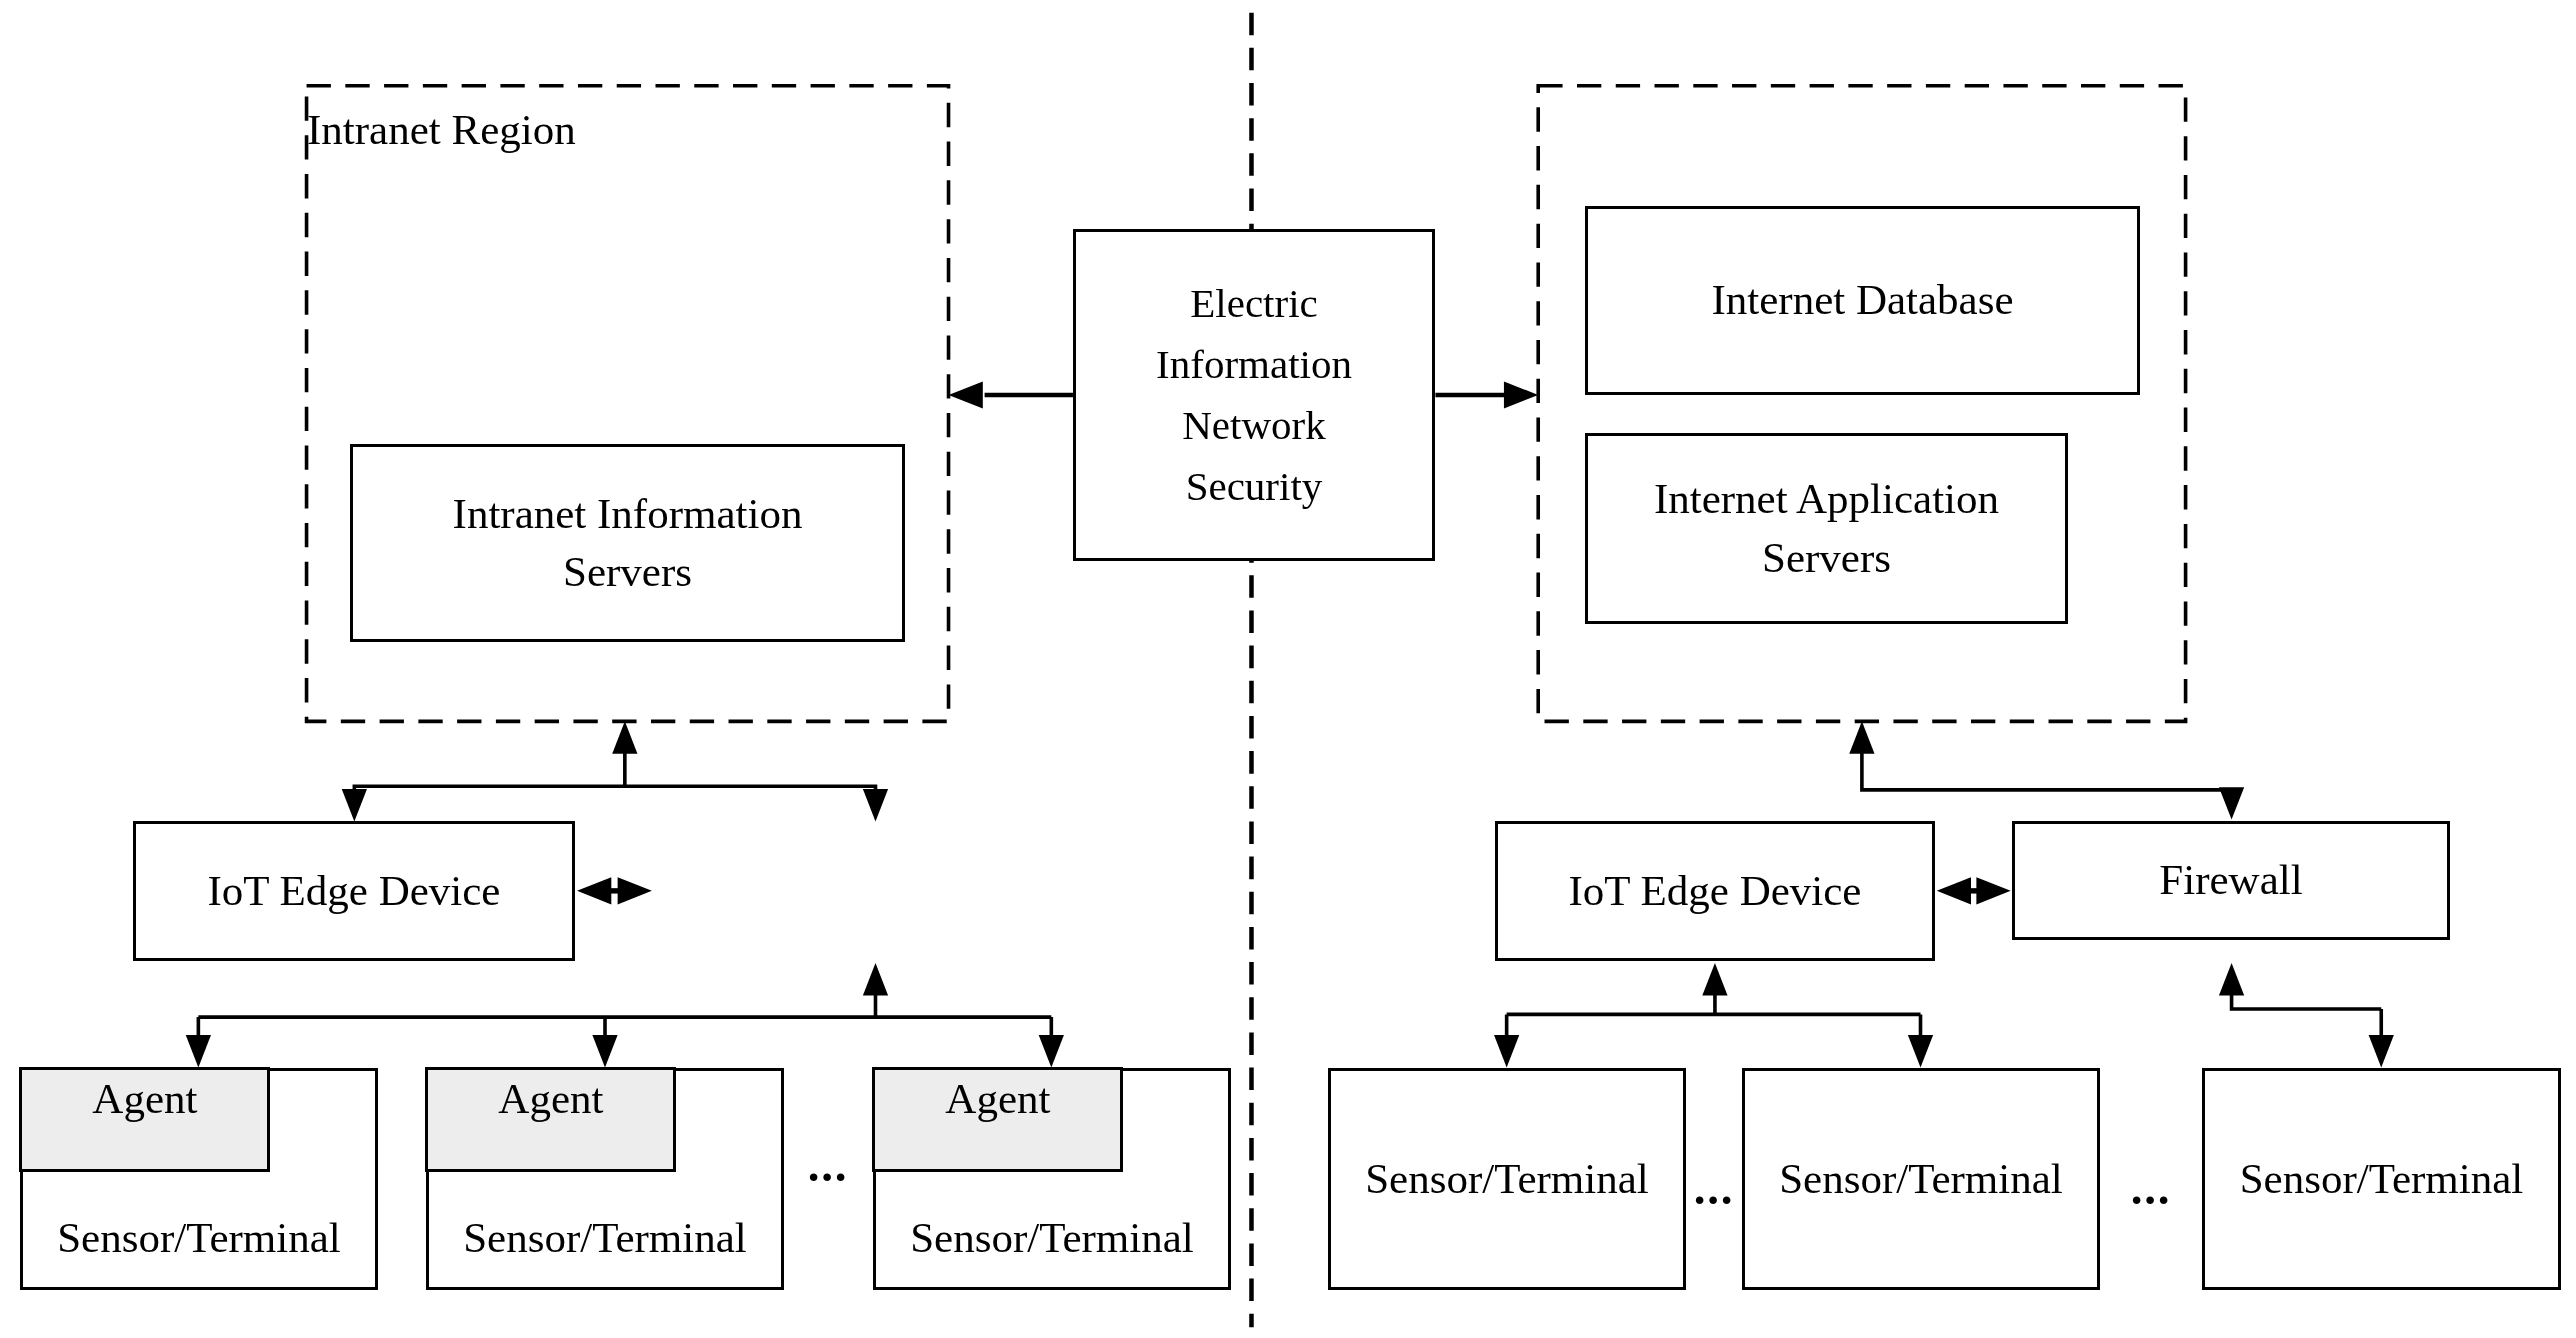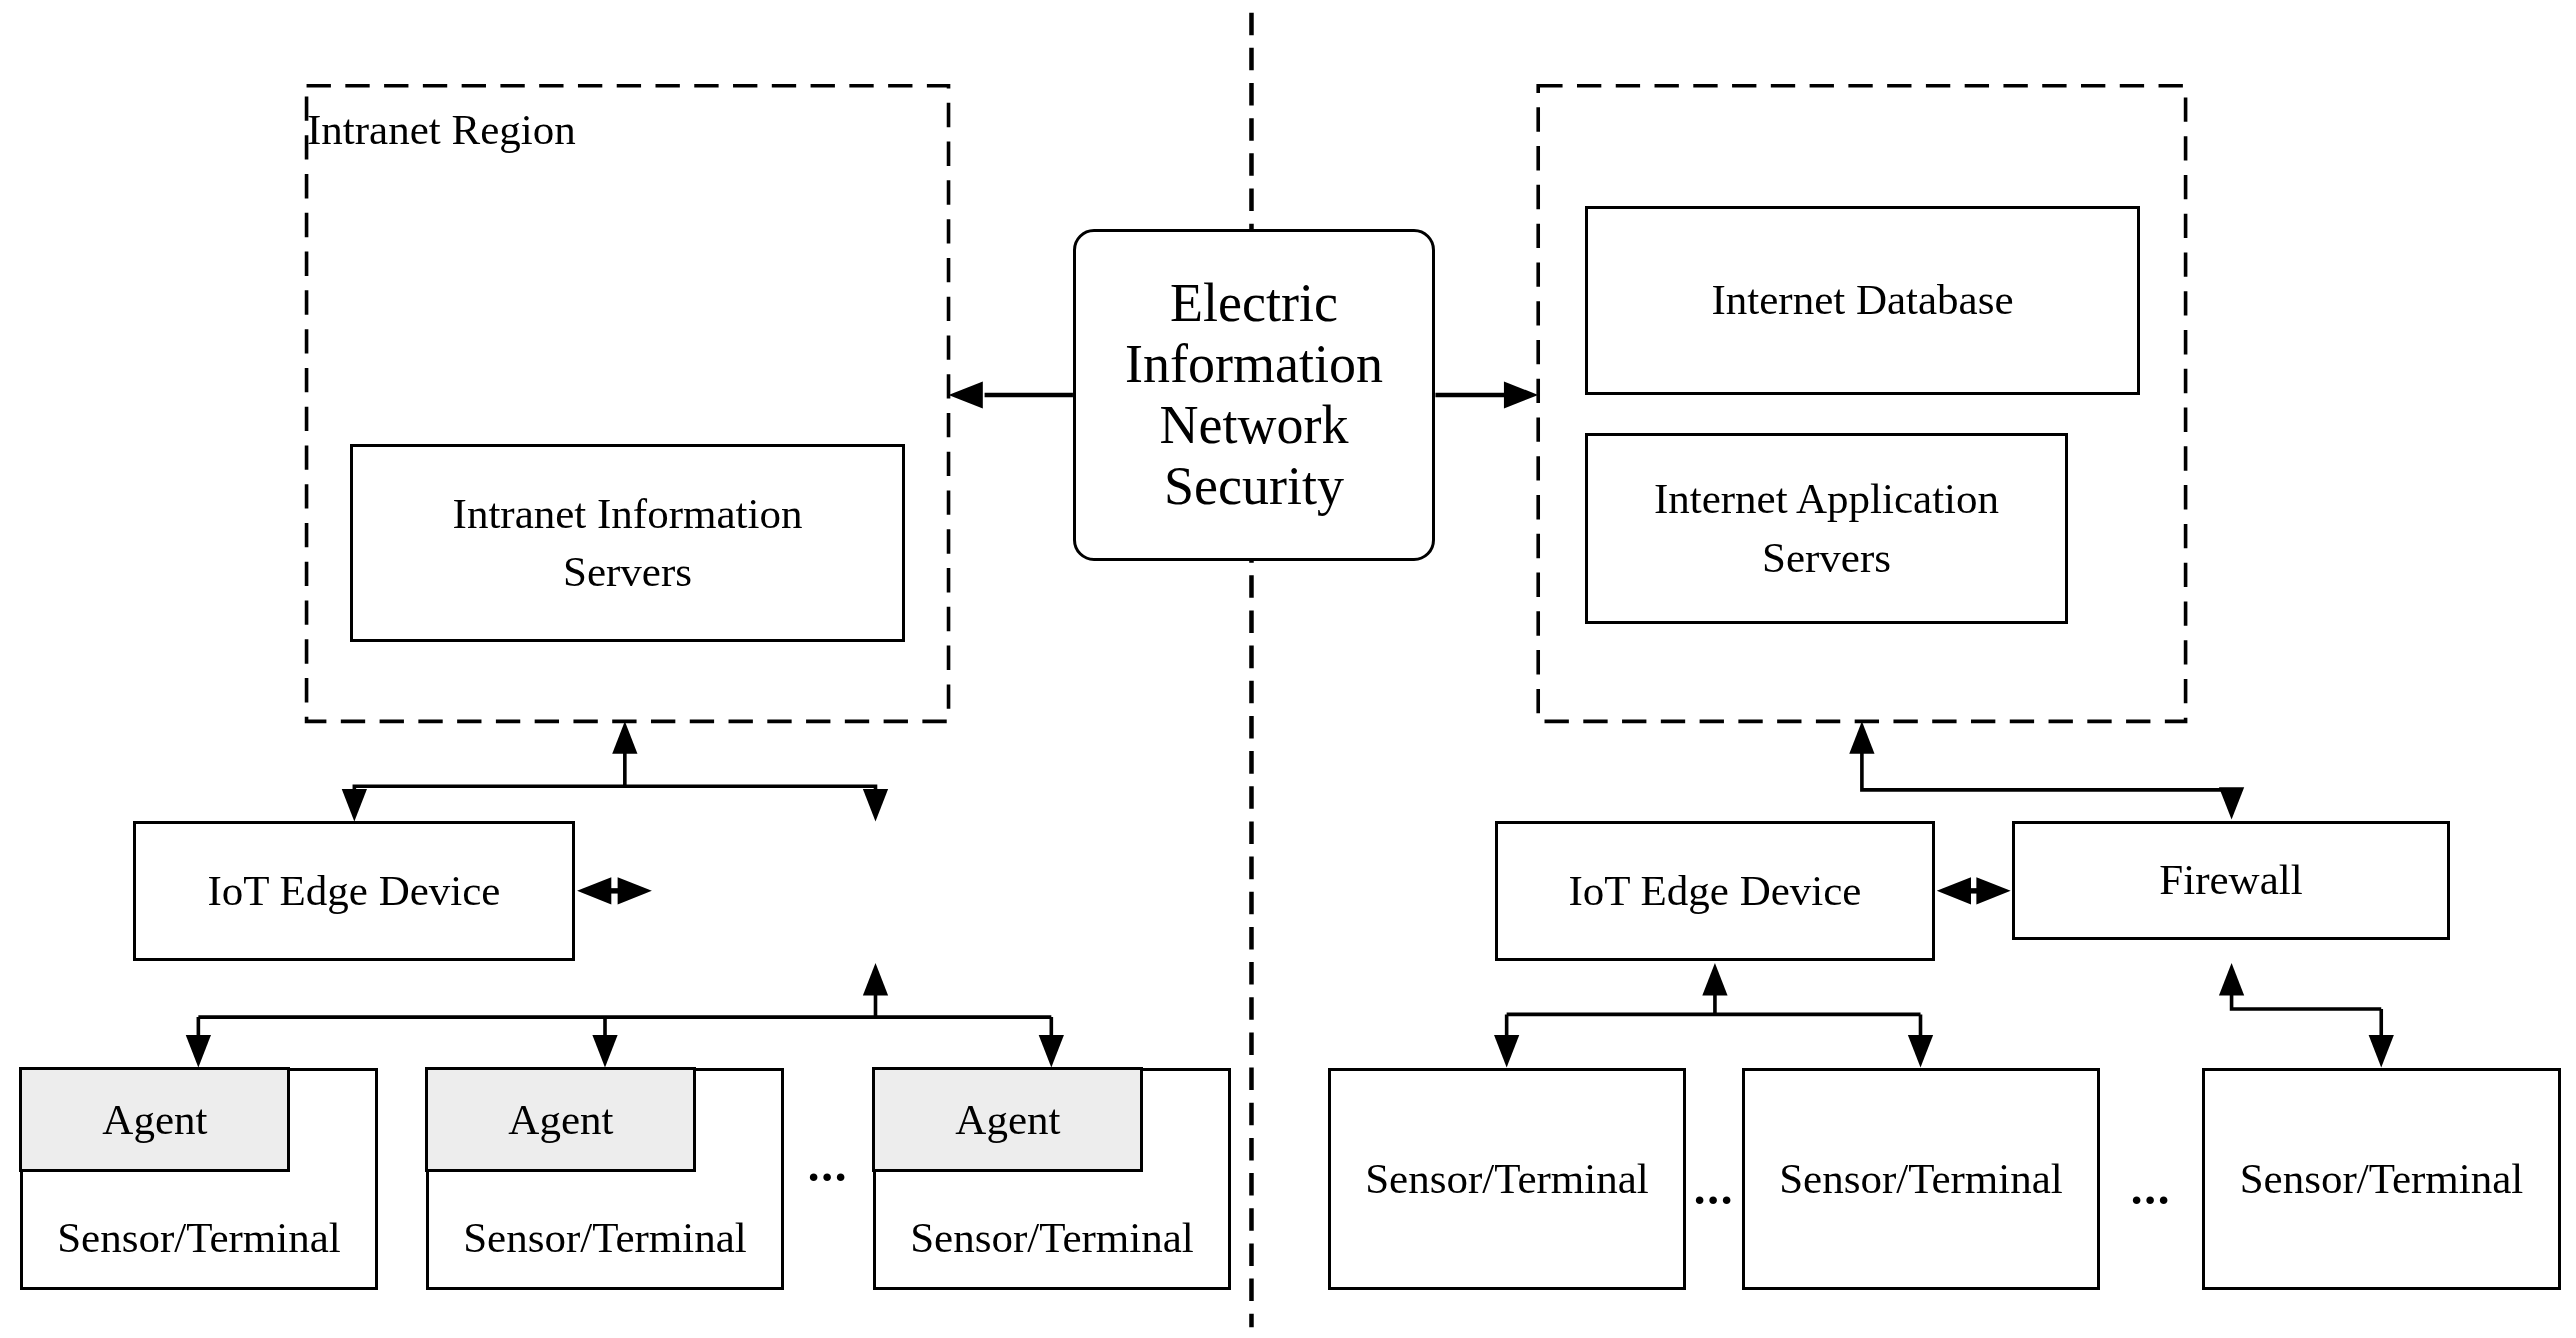--- a/index.html
+++ b/index.html
@@ -17,44 +17,44 @@
     box-sizing:border-box;
     border:3.6px solid #000;
     background:#ffffff;
     display:flex;
     align-items:center;
     justify-content:center;
     text-align:center;
     font-size:43px;
     line-height:1.35;
   }
-  .box.col{flex-direction:column;line-height:61px;font-size:54px;border-radius:21px;}
+  .box.col{flex-direction:column;line-height:61px;font-size:41px;}
   .box.shaded{background:#ededed;}
   .box.thick{border-width:6.3px;}
   .rtitle{
     position:absolute;
     text-align:left;
     font-size:43px;
     line-height:54px;
   }
   .sensor{align-items:flex-end;justify-content:center;}
   .sensor-label{
     position:absolute;
     left:0;right:0;bottom:20px;
     text-align:center;
     font-size:43px;
   }
   .agent-tab{
     position:absolute;
     left:-3.6px;top:-3.6px;
-    width:271px;height:105px;
+    width:251px;height:105px;
     box-sizing:border-box;
     border:3.6px solid #000;
     background:#ededed;
-    display:flex;align-items:center;justify-content:center;
+    display:flex;align-items:flex-start;justify-content:center;
     font-size:43px;
   }
   .dots{
     position:absolute;
     text-align:center;
     font-size:47px;
     font-weight:bold;
     letter-spacing:1.8px;
   }
   .wrap480{display:inline-block;width:433px;}

